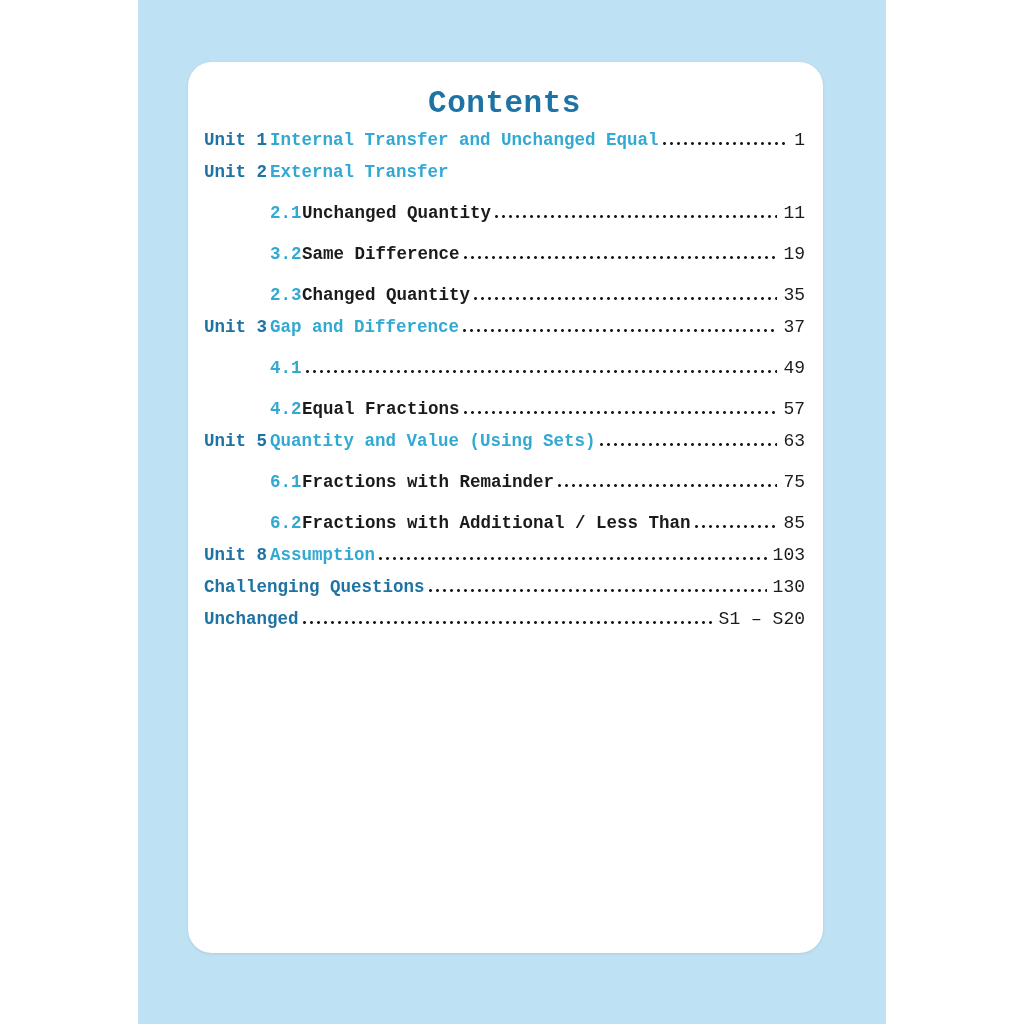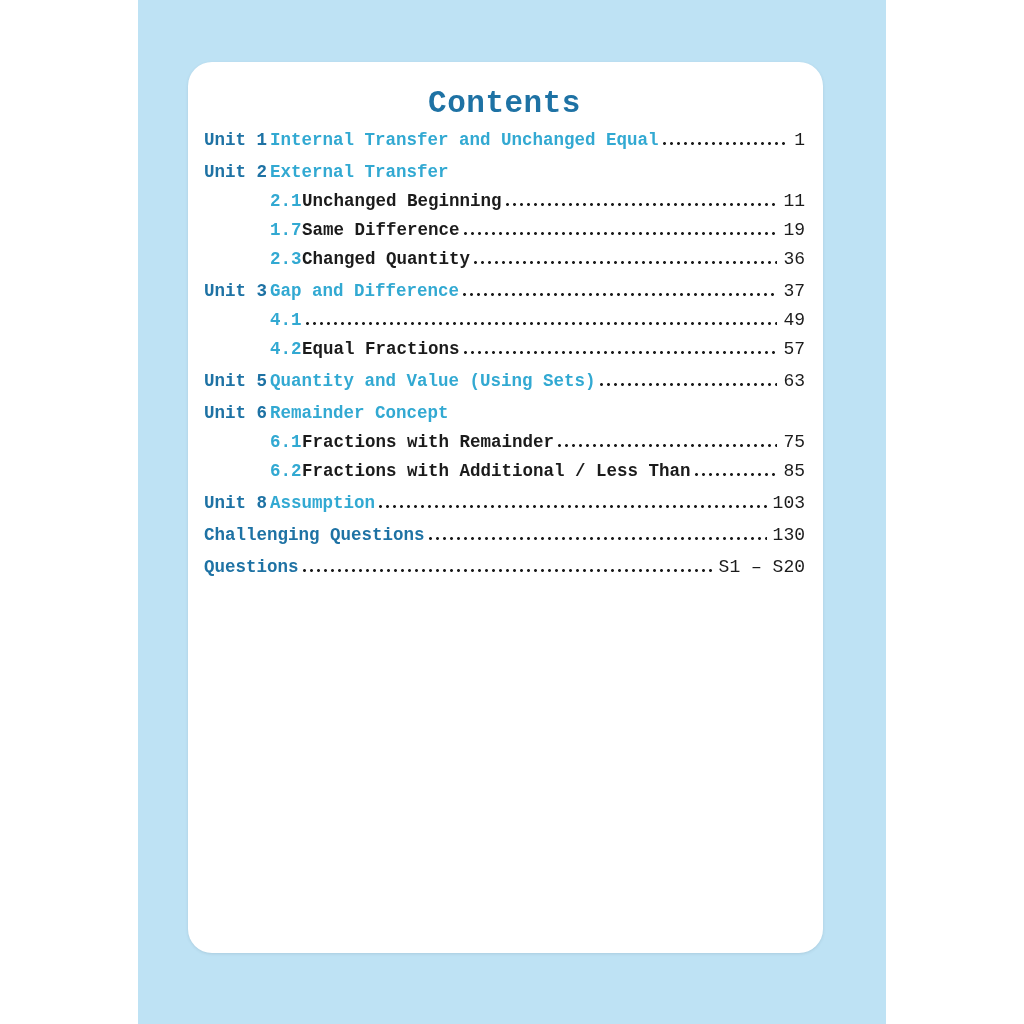--- a/index.html
+++ b/index.html
@@ -42,20 +42,21 @@
     margin-bottom:9px;
   }
   .toc-list{width:100%;}
   .toc-row{
     display:flex;
     align-items:baseline;
     height:29px;
     font-size:17.5px;
     font-weight:bold;
     white-space:nowrap;
+    margin-top:12px;
   }
   .toc-row.type-unit,.toc-row.type-special{margin-top:3px;}
   .toc-row:first-child{margin-top:2px;}
   .entry-label{flex-shrink:0;}
   .type-unit .entry-label{
     width:66px;
     color:var(--c-dark-blue);
   }
   .type-sub .entry-label{
     margin-left:66px;
@@ -100,37 +101,37 @@
 
   <div class="toc-row type-unit">
     <span class="entry-label">Unit 2</span>
     <span class="entry-title">External Transfer</span>
     <span class="dot-leader hidden"></span>
     <span class="entry-page"></span>
   </div>
 
   <div class="toc-row type-sub">
     <span class="entry-label">2.1</span>
-    <span class="entry-title">Unchanged Beginning</span>
+    <span class="entry-title">Unchanged Quantity</span>
     <span class="dot-leader"></span>
     <span class="entry-page">11</span>
   </div>
 
   <div class="toc-row type-sub">
-    <span class="entry-label">1.7</span>
+    <span class="entry-label">3.2</span>
     <span class="entry-title">Same Difference</span>
     <span class="dot-leader"></span>
     <span class="entry-page">19</span>
   </div>
 
   <div class="toc-row type-sub">
     <span class="entry-label">2.3</span>
     <span class="entry-title">Changed Quantity</span>
     <span class="dot-leader"></span>
-    <span class="entry-page">36</span>
+    <span class="entry-page">35</span>
   </div>
 
   <div class="toc-row type-unit">
     <span class="entry-label">Unit 3</span>
     <span class="entry-title">Gap and Difference</span>
     <span class="dot-leader"></span>
     <span class="entry-page">37</span>
   </div>
 
 
@@ -147,26 +148,20 @@
     <span class="entry-page">57</span>
   </div>
 
   <div class="toc-row type-unit">
     <span class="entry-label">Unit 5</span>
     <span class="entry-title">Quantity and Value (Using Sets)</span>
     <span class="dot-leader"></span>
     <span class="entry-page">63</span>
   </div>
 
-  <div class="toc-row type-unit">
-    <span class="entry-label">Unit 6</span>
-    <span class="entry-title">Remainder Concept</span>
-    <span class="dot-leader hidden"></span>
-    <span class="entry-page"></span>
-  </div>
 
   <div class="toc-row type-sub">
     <span class="entry-label">6.1</span>
     <span class="entry-title">Fractions with Remainder</span>
     <span class="dot-leader"></span>
     <span class="entry-page">75</span>
   </div>
 
   <div class="toc-row type-sub">
     <span class="entry-label">6.2</span>
@@ -185,18 +180,18 @@
 
   <div class="toc-row type-special">
 
     <span class="entry-title">Challenging Questions</span>
     <span class="dot-leader"></span>
     <span class="entry-page">130</span>
   </div>
 
   <div class="toc-row type-special">
 
-    <span class="entry-title">Questions</span>
+    <span class="entry-title">Unchanged</span>
     <span class="dot-leader"></span>
     <span class="entry-page">S1 – S20</span>
   </div>
 </div>
 </div>
 
 </body></html>

